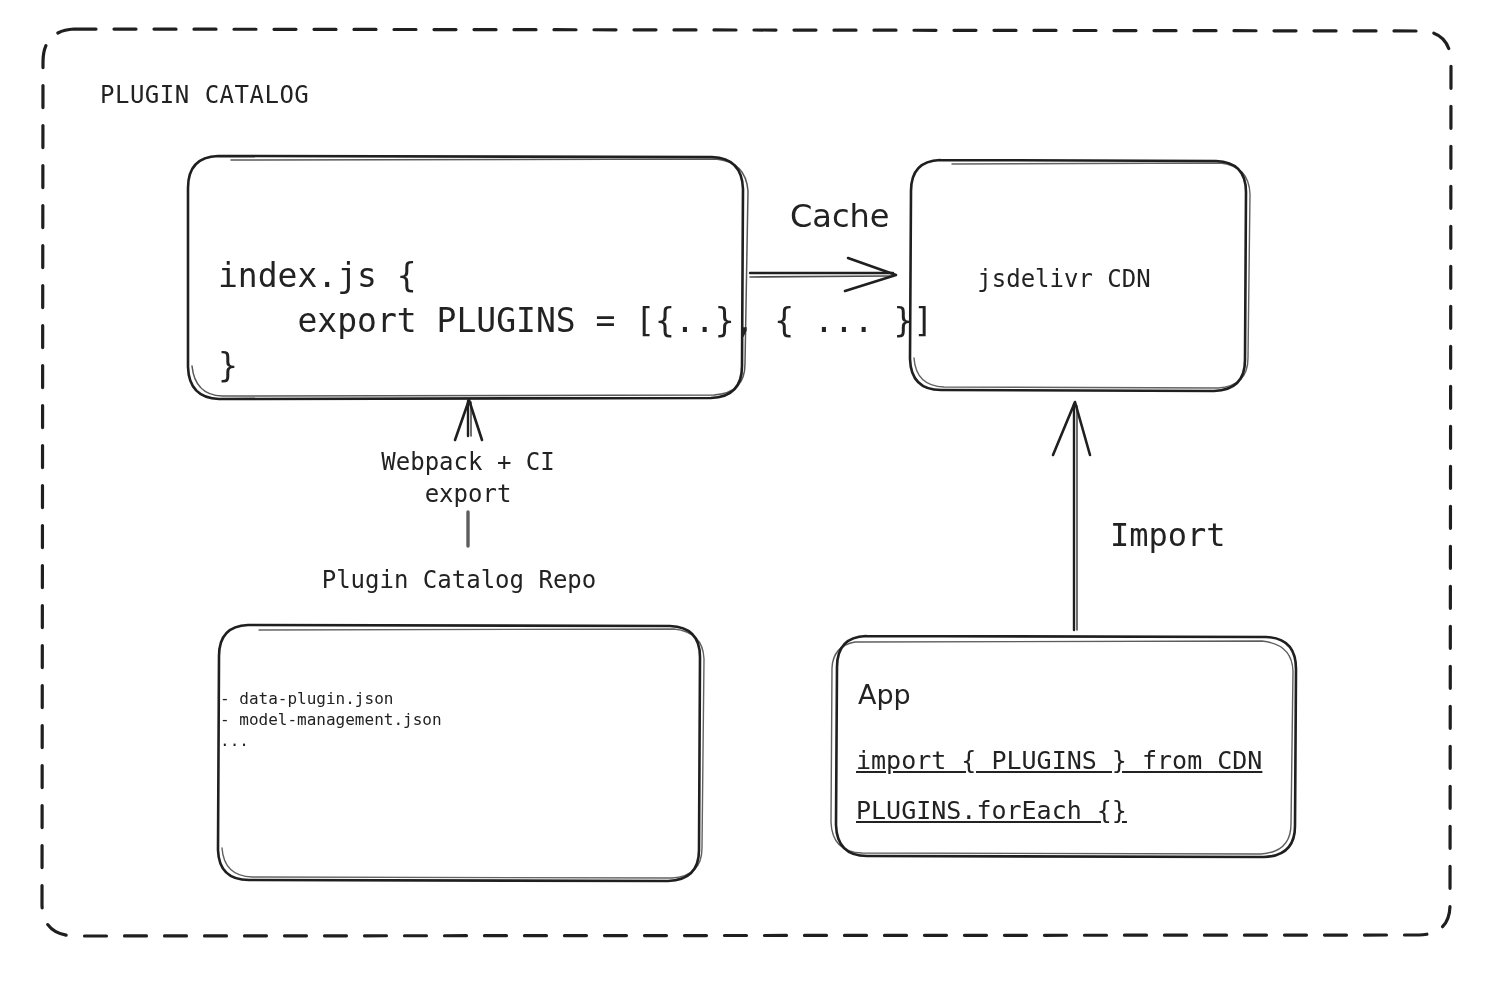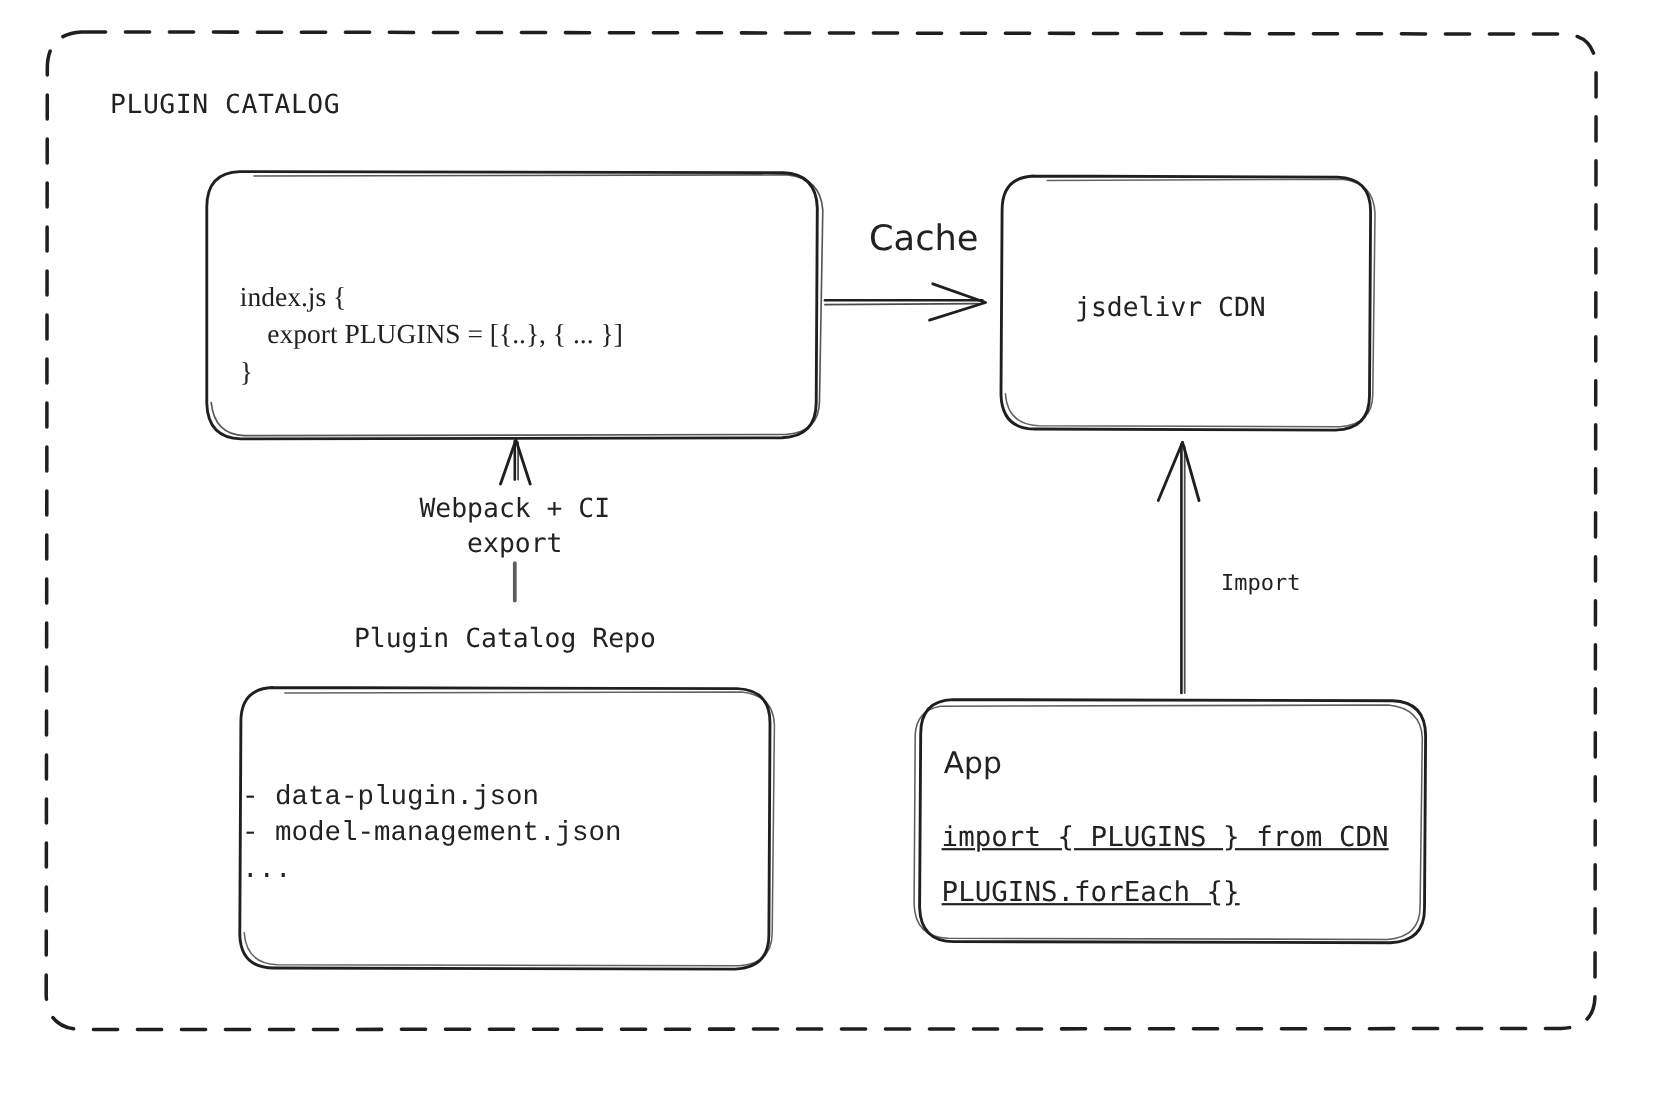--- a/index.html
+++ b/index.html
@@ -46,23 +46,22 @@
   #npm-title {
     left: 187px;
     top: 198px;
     width: 556px;
     text-align: center;
     font-size: 23px;
   }
   #npm-code {
     left: 218px;
     top: 254px;
-    font-size: 25px;
+    font-size: 33px;
     line-height: 1.36;
-    font-family: Liberation Serif, serif;
   }
   #cdn-title {
     left: 896px;
     top: 267px;
     width: 336px;
     text-align: center;
     font-size: 24px;
   }
   #cache-label {
     left: 790px;
@@ -79,42 +78,41 @@
   }
   #repo-title {
     left: 218px;
     top: 568px;
     width: 482px;
     text-align: center;
     font-size: 24px;
   }
   #repo-list {
     left: 220px;
-    top: 708px;
-    font-size: 25px;
+    top: 688px;
+    font-size: 16px;
     line-height: 1.32;
-    font-family: Liberation Mono, monospace;
   }
   #app-title {
     left: 858px;
     top: 681px;
     font-size: 27px;
     text-align: center;
   }
   #app-code {
     left: 856px;
     top: 736px;
     font-size: 25px;
     line-height: 2.0;
     text-decoration: underline;
   }
   #import-label {
     left: 1110px;
     top: 519px;
-    font-size: 20px;
+    font-size: 32px;
   }
 </style>
 </head>
 <body>
 
 <div id="canvas">
 
   <svg class="layer" viewBox="0 0 1506 1002">
     <g fill="none" stroke="#1f1f1f" stroke-linecap="round" stroke-linejoin="round">
 

